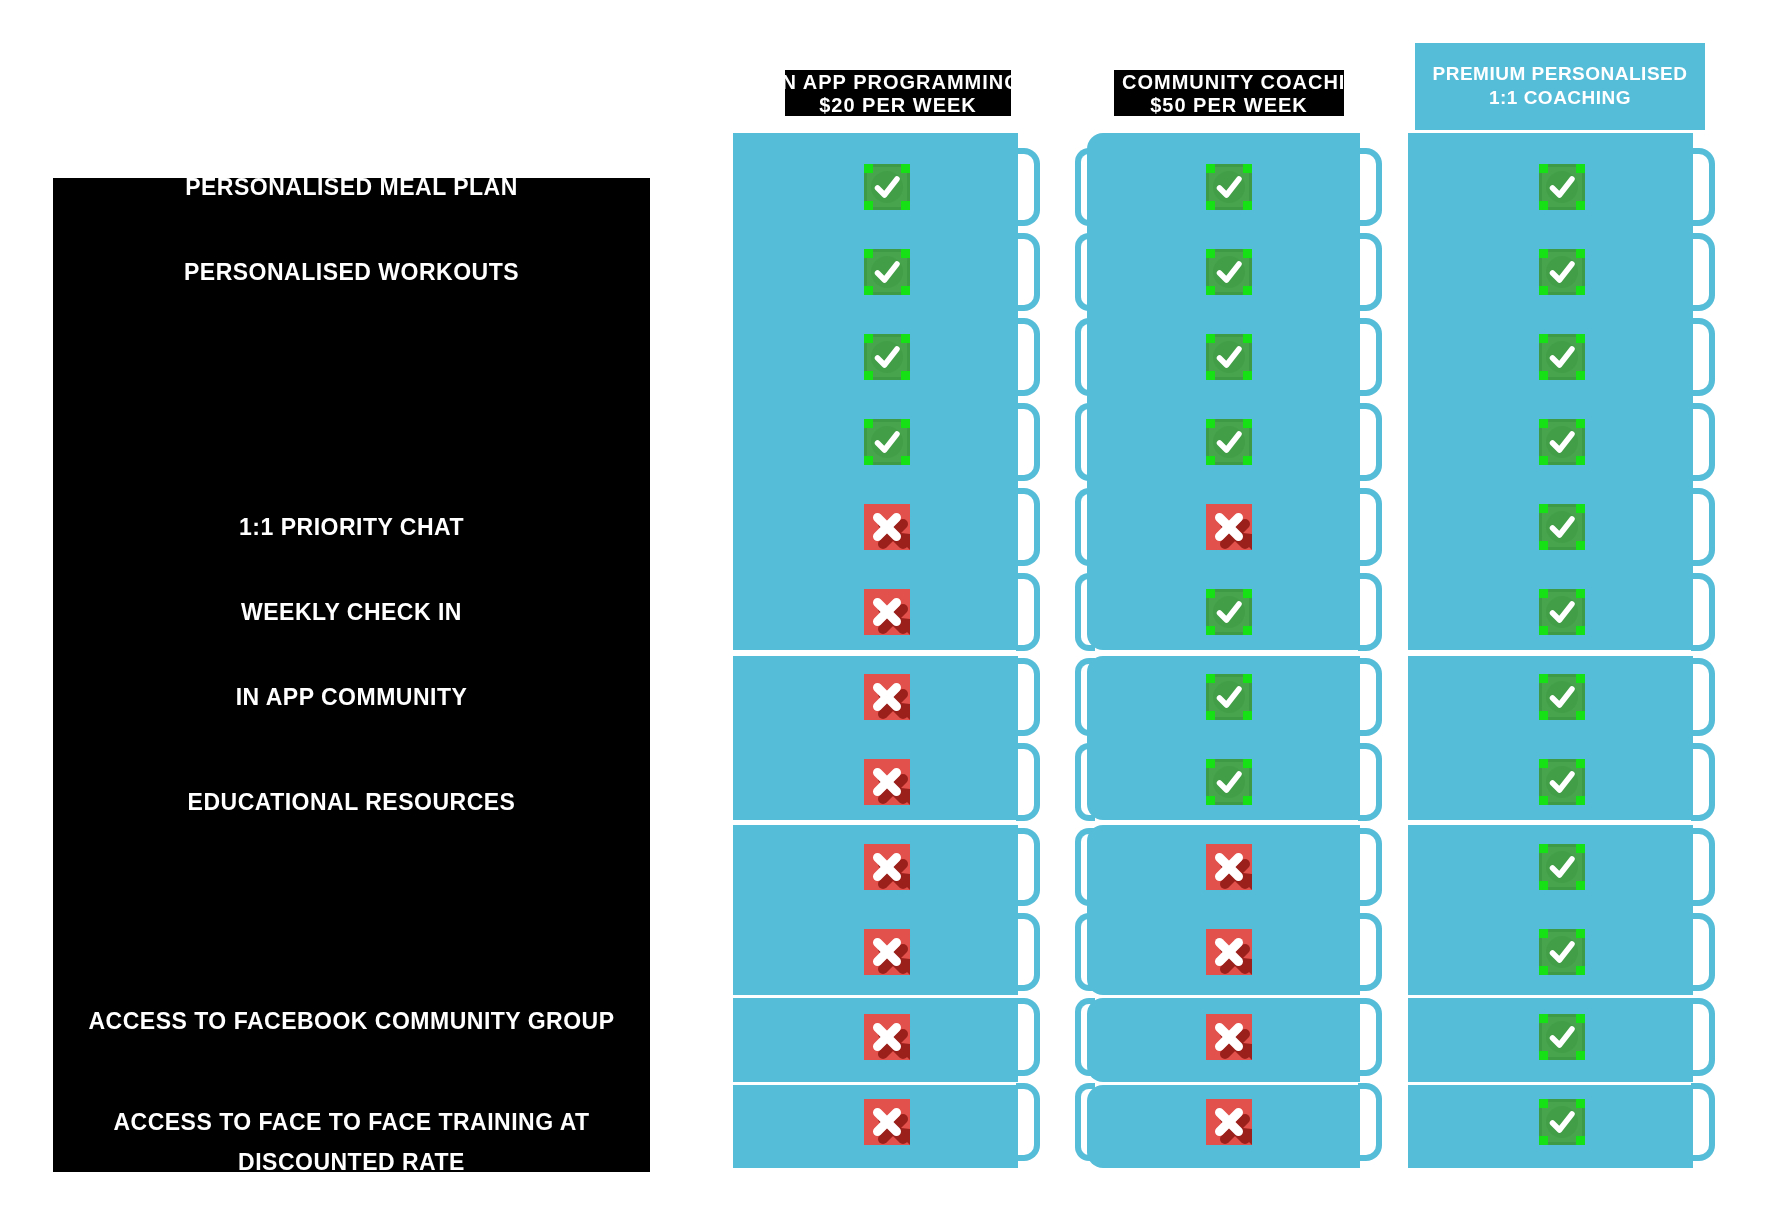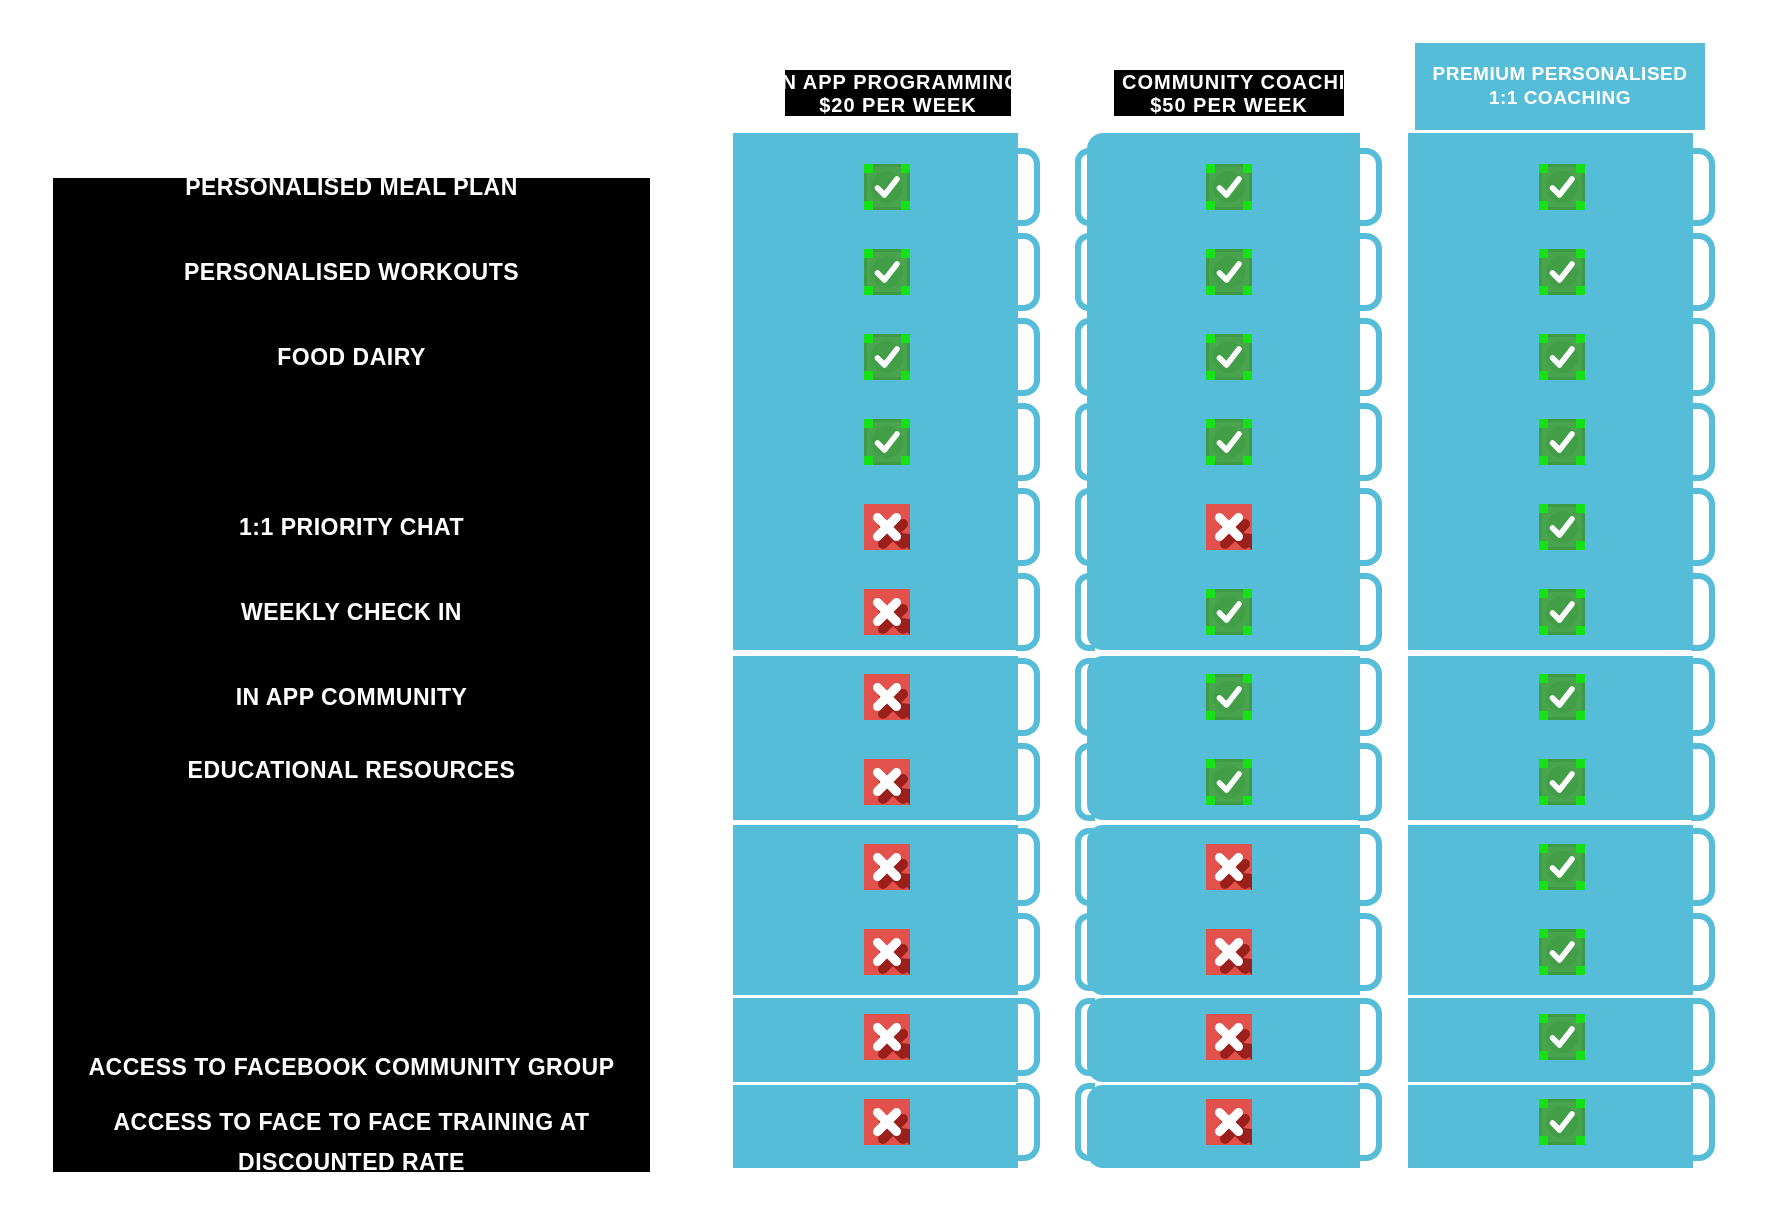--- a/index.html
+++ b/index.html
@@ -39,26 +39,25 @@
   .icon-wrap svg{display:block;}
 </style>
 </head>
 <body>
 
 <div class="stage">
 
   <div class="features-panel" id="featuresPanel">
       <div class="feature-label" style="top: -31px;">PERSONALISED MEAL PLAN</div>
       <div class="feature-label" style="top: 54px;">PERSONALISED WORKOUTS</div>
-      <div class="feature-label" style="top: 139px;">FOOD DAIRY</div>
       <div class="feature-label" style="top: 309px;">1:1 PRIORITY CHAT</div>
       <div class="feature-label" style="top: 394px;">WEEKLY CHECK IN</div>
       <div class="feature-label" style="top: 479px;">IN APP COMMUNITY</div>
-      <div class="feature-label" style="top: 552px;">EDUCATIONAL RESOURCES</div>
-      <div class="feature-label" style="top: 849px;">ACCESS TO FACEBOOK COMMUNITY GROUP</div>
+      <div class="feature-label" style="top: 584px;">EDUCATIONAL RESOURCES</div>
+      <div class="feature-label" style="top: 803px;">ACCESS TO FACEBOOK COMMUNITY GROUP</div>
       <div class="feature-label two-line" style="top: 924px;">ACCESS TO FACE TO FACE TRAINING AT DISCOUNTED RATE</div>
     </div>
 
   <div class="ph ph-black ph1">
     <div class="ph-line1"><span>IN APP PROGRAMMING</span></div>
     <div class="ph-line2">$20 PER WEEK</div>
   </div>
 
   <div class="ph ph-black ph2">
     <div class="ph-line1"><span>COMMUNITY COACHING</span></div>

